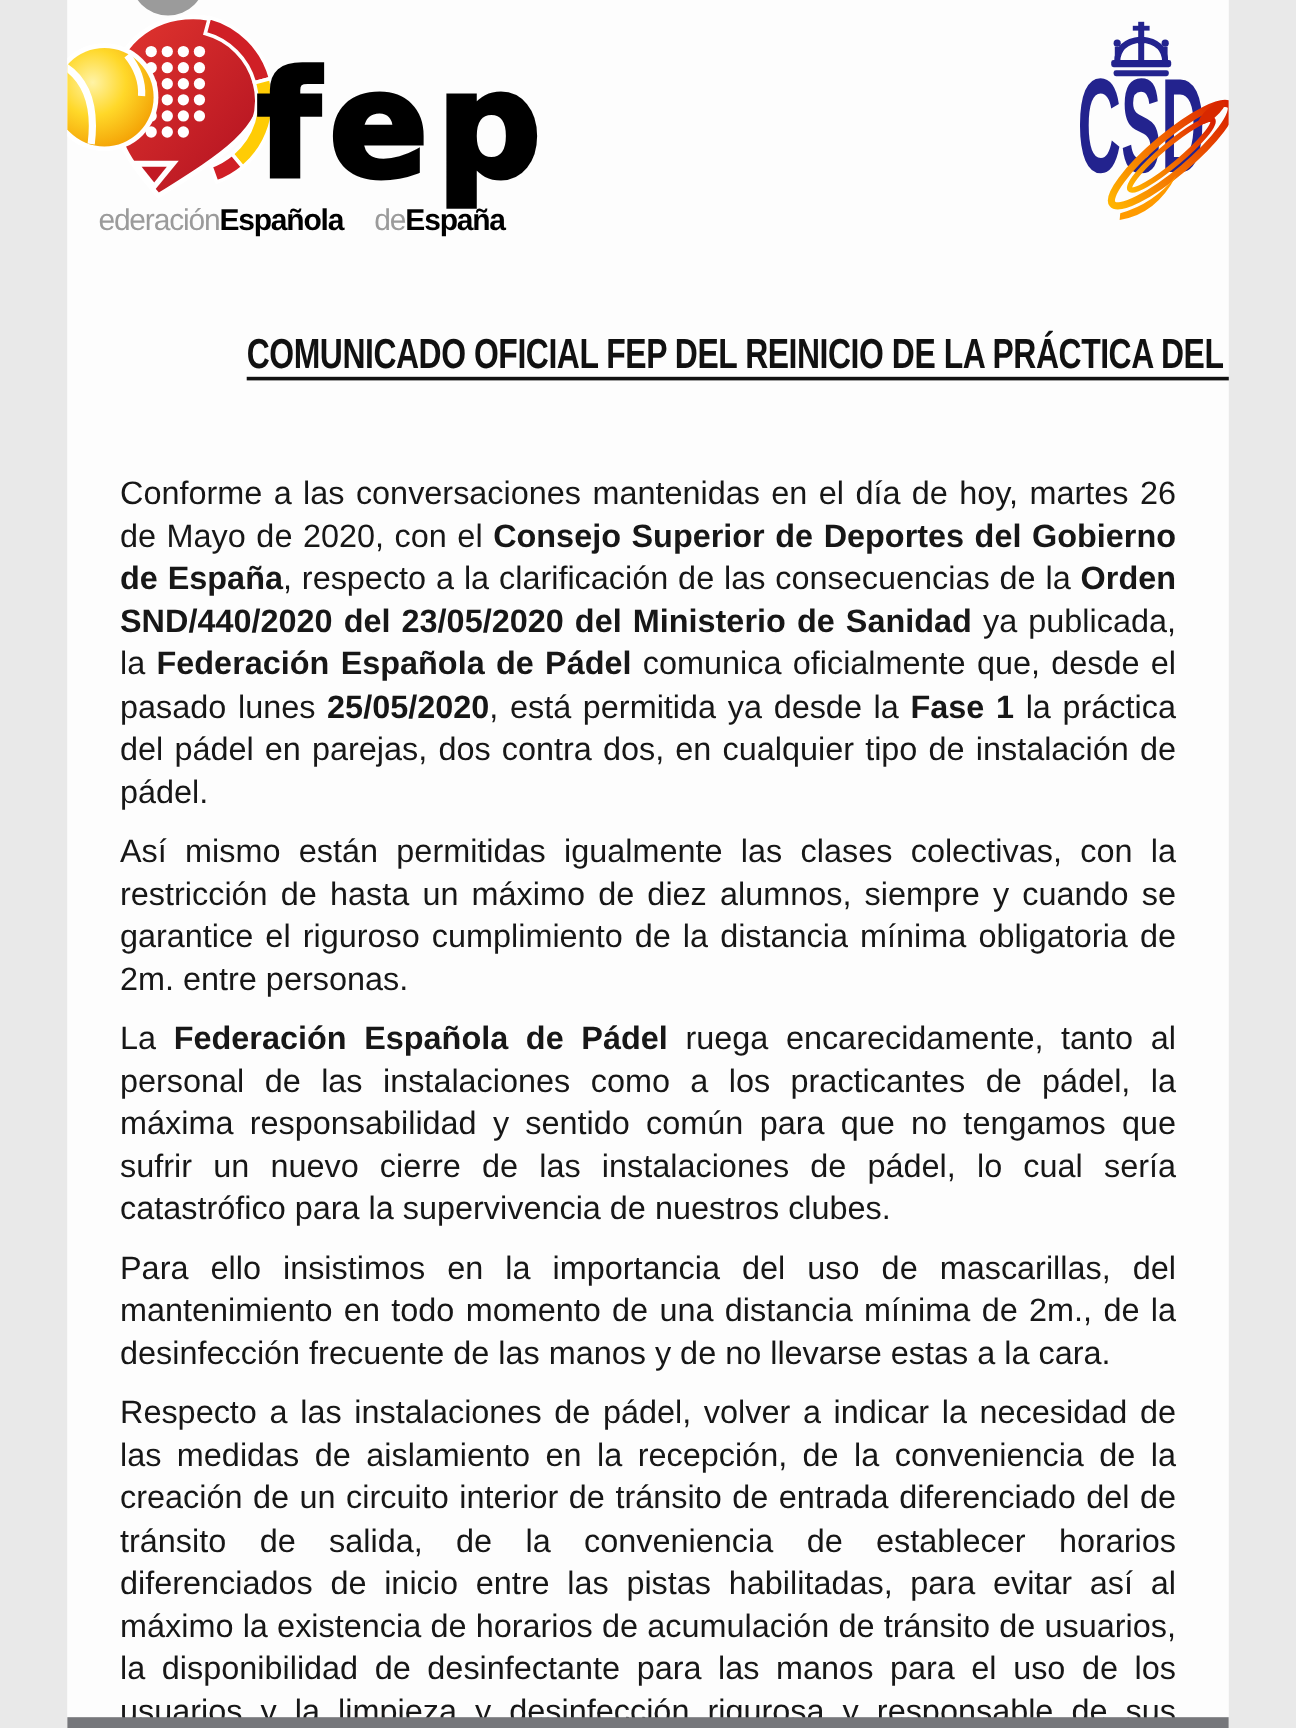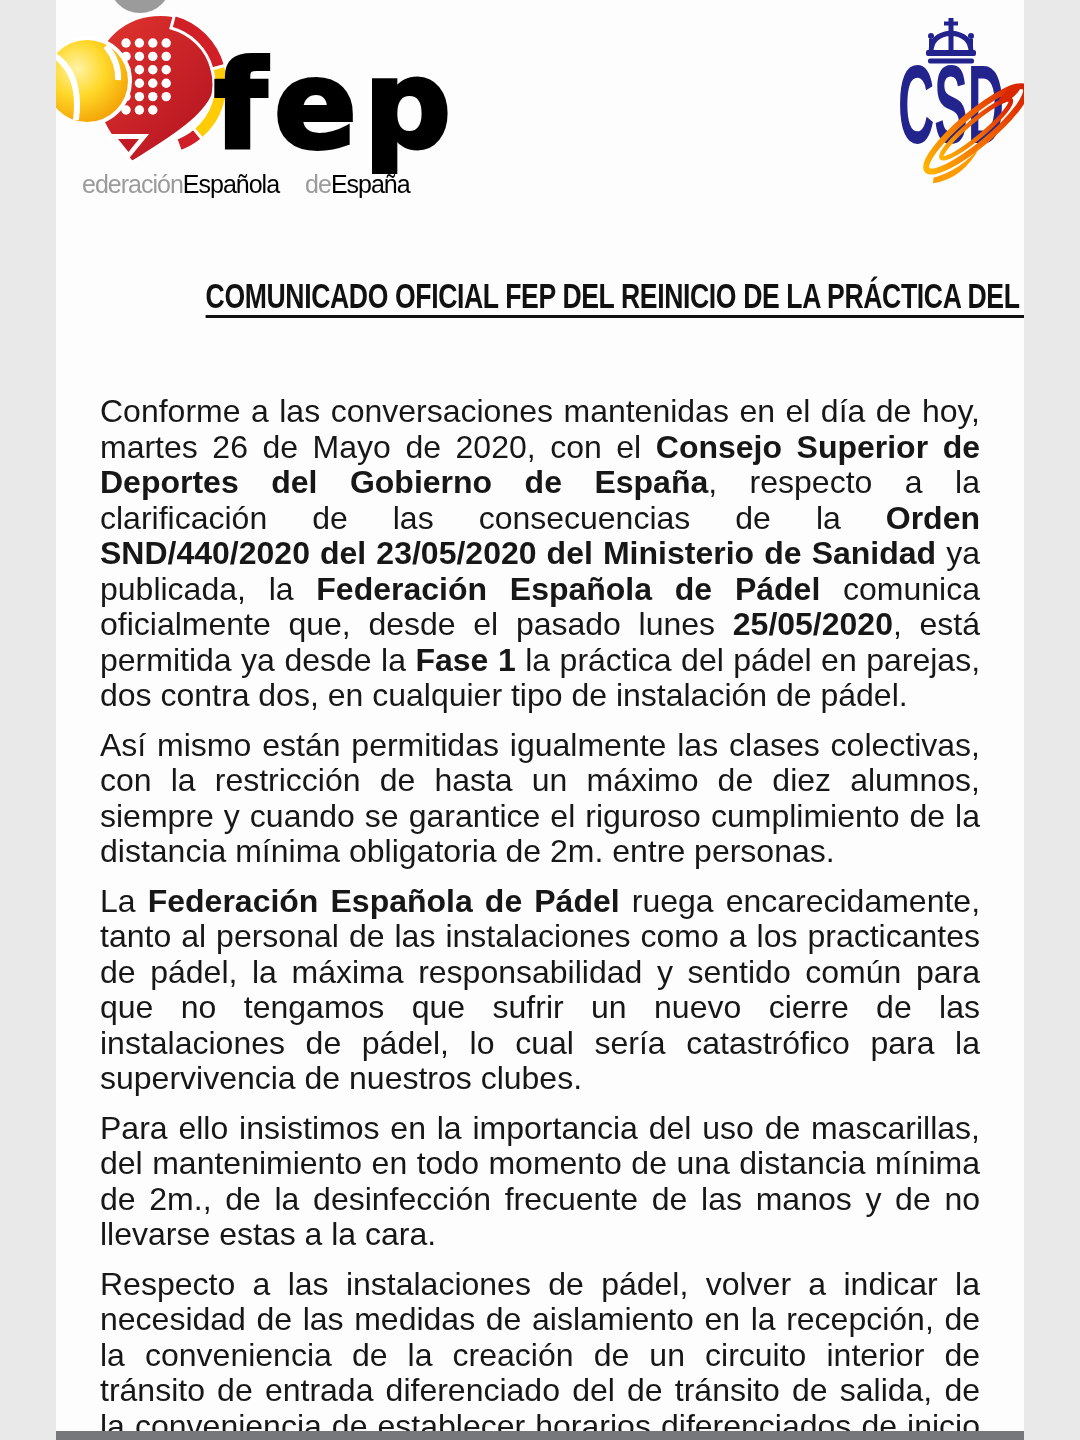--- a/index.html
+++ b/index.html
@@ -44,21 +44,21 @@
   }
   .fep-sub {
     position: absolute;
     left: 0;
     top: 170px;
     font-size: 25px;
     letter-spacing: -1px;
     white-space: nowrap;
   }
   .fep-sub .seg-gray  { color: #9b9b9b; font-weight: normal; padding-left: 26px; }
-  .fep-sub .seg-black { color: #000;    font-weight: normal; }
+  .fep-sub .seg-black { color: #000;    font-weight: bold; }
 
   .csd-logo { position: absolute; top: 18px; right: 0; width: 130px; height: 190px; }
 
   
   .doc { position: relative; padding: 0 44px; }
   .doc-title {
     margin: 276px 0 0 0;
     font-size: 35px;
     line-height: 40px;
     font-weight: bold;
@@ -68,21 +68,21 @@
     letter-spacing: -0.5px;
     transform: scaleX(0.76);
     transform-origin: 50% 50%;
     text-decoration: underline;
     text-decoration-thickness: 3px;
     text-underline-offset: 7px;
   }
   .doc-body { margin-top: 78px; }
   .doc-body p {
     margin: 0 0 14px 0;
-    font-size: 32px;
+    font-size: 27px;
     line-height: 35.5px;
     text-align: justify;
     color: #171717;
   }
   .doc-body p b { font-weight: bold; }
 
   
   .bottom-bar {
     position: absolute;
     left: 0; bottom: 0;

